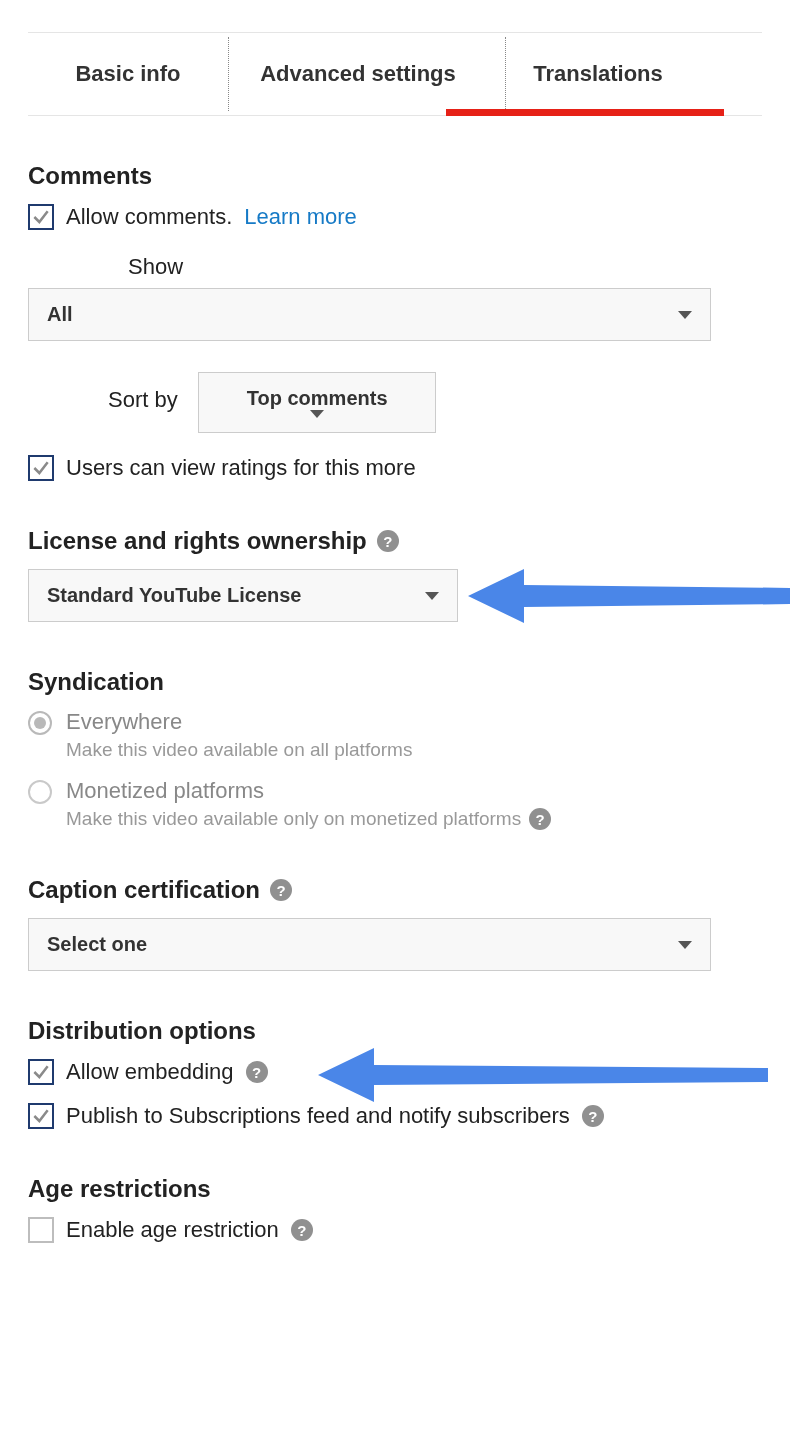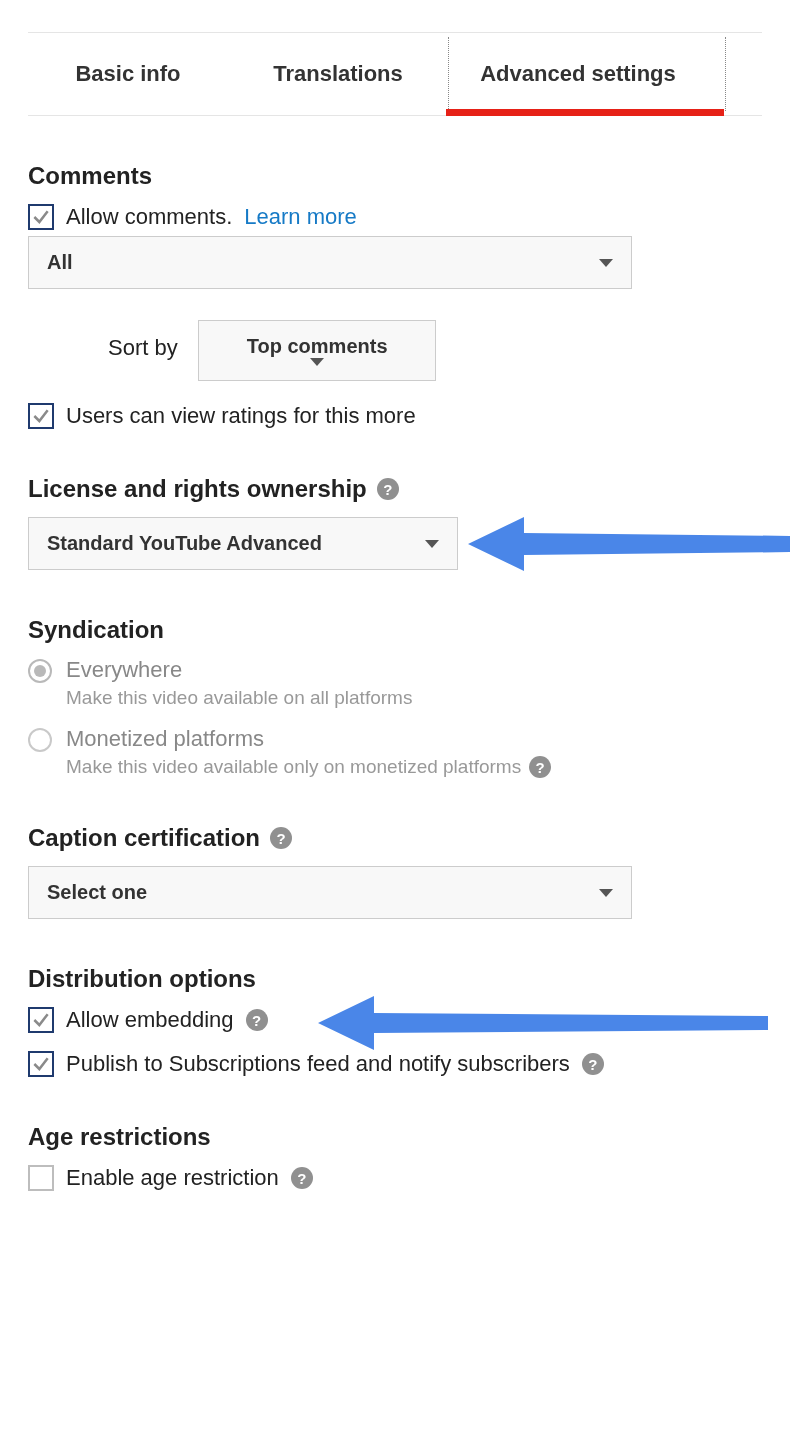--- a/index.html
+++ b/index.html
@@ -90,21 +90,21 @@
     background: #f8f8f8;
     display: flex;
     align-items: center;
     justify-content: space-between;
     padding: 14px 18px;
     font-size: 20px;
     font-weight: 700;
     color: #333;
     cursor: pointer;
   }
-  .select.full { width: 604px; }
+  .select.full { width: 683px; }
   .select.med  { width: 430px; }
   .select.small{ width: 238px; display: inline-flex; margin-left: 16px; vertical-align: middle; flex-direction: column;}
   .select .caret { width: 0; height: 0; border-left: 7px solid transparent; border-right: 7px solid transparent; border-top: 8px solid #555; }
 
   .radio {
     width: 24px; height: 24px; border-radius: 50%;
     border: 2px solid #c9c9c9;
     display: inline-flex; align-items: center; justify-content: center;
     flex: 0 0 24px;
     background: #fff;
@@ -131,37 +131,38 @@
   }
   .arrow svg { display: block; }
 </style>
 </head>
 <body>
 
 <div class="wrap">
 
   <div class="tabbar">
     <div class="tab basic">Basic info</div>
+    <div class="tab adv">Advanced settings</div>
     <div class="tab trans">Translations</div>
-    <div class="tab adv">Advanced settings</div>
     <div class="redbar"></div>
   </div>
 
   <h2 class="section">Comments</h2>
 
   <div class="row">
     <span class="ckbox">
       <svg viewBox="0 0 24 24">
           <path d="M4 12 L10 18 L20 5" stroke="#8a8a8a" stroke-width="3" fill="none"></path>
         </svg>
     </span>
     <span>Allow comments.</span>
     <a class="link" href="#">Learn more</a>
   </div>
 
+  <div class="sublabel">Show</div>
   <div class="select full">
     <span>All</span>
     <span class="caret"></span>
   </div>
 
   <div style="margin-top:22px;">
     <span class="sublabel sort">Sort by</span>
     <span class="select small">
       <span>Top comments</span>
       <span class="caret"></span>
@@ -176,21 +177,21 @@
     </span>
     <span>Users can view ratings for this more</span>
   </div>
 
   <h2 class="section">
     <span>License and rights ownership</span>
     <span class="help">?</span>
   </h2>
   <div style="position:relative;">
     <div class="select med">
-      <span>Standard YouTube Advanced</span>
+      <span>Standard YouTube License</span>
       <span class="caret"></span>
     </div>
     <div class="arrow" style="left:440px; top:-8px;">
       <svg width="330" height="70" viewBox="0 0 330 70">
         <polygon points="0,35 56,8 56,24 330,27 330,43 56,46 56,62" fill="#4a86e8"></polygon>
       </svg>
     </div>
   </div>
 
   <h2 class="section">Syndication</h2>

